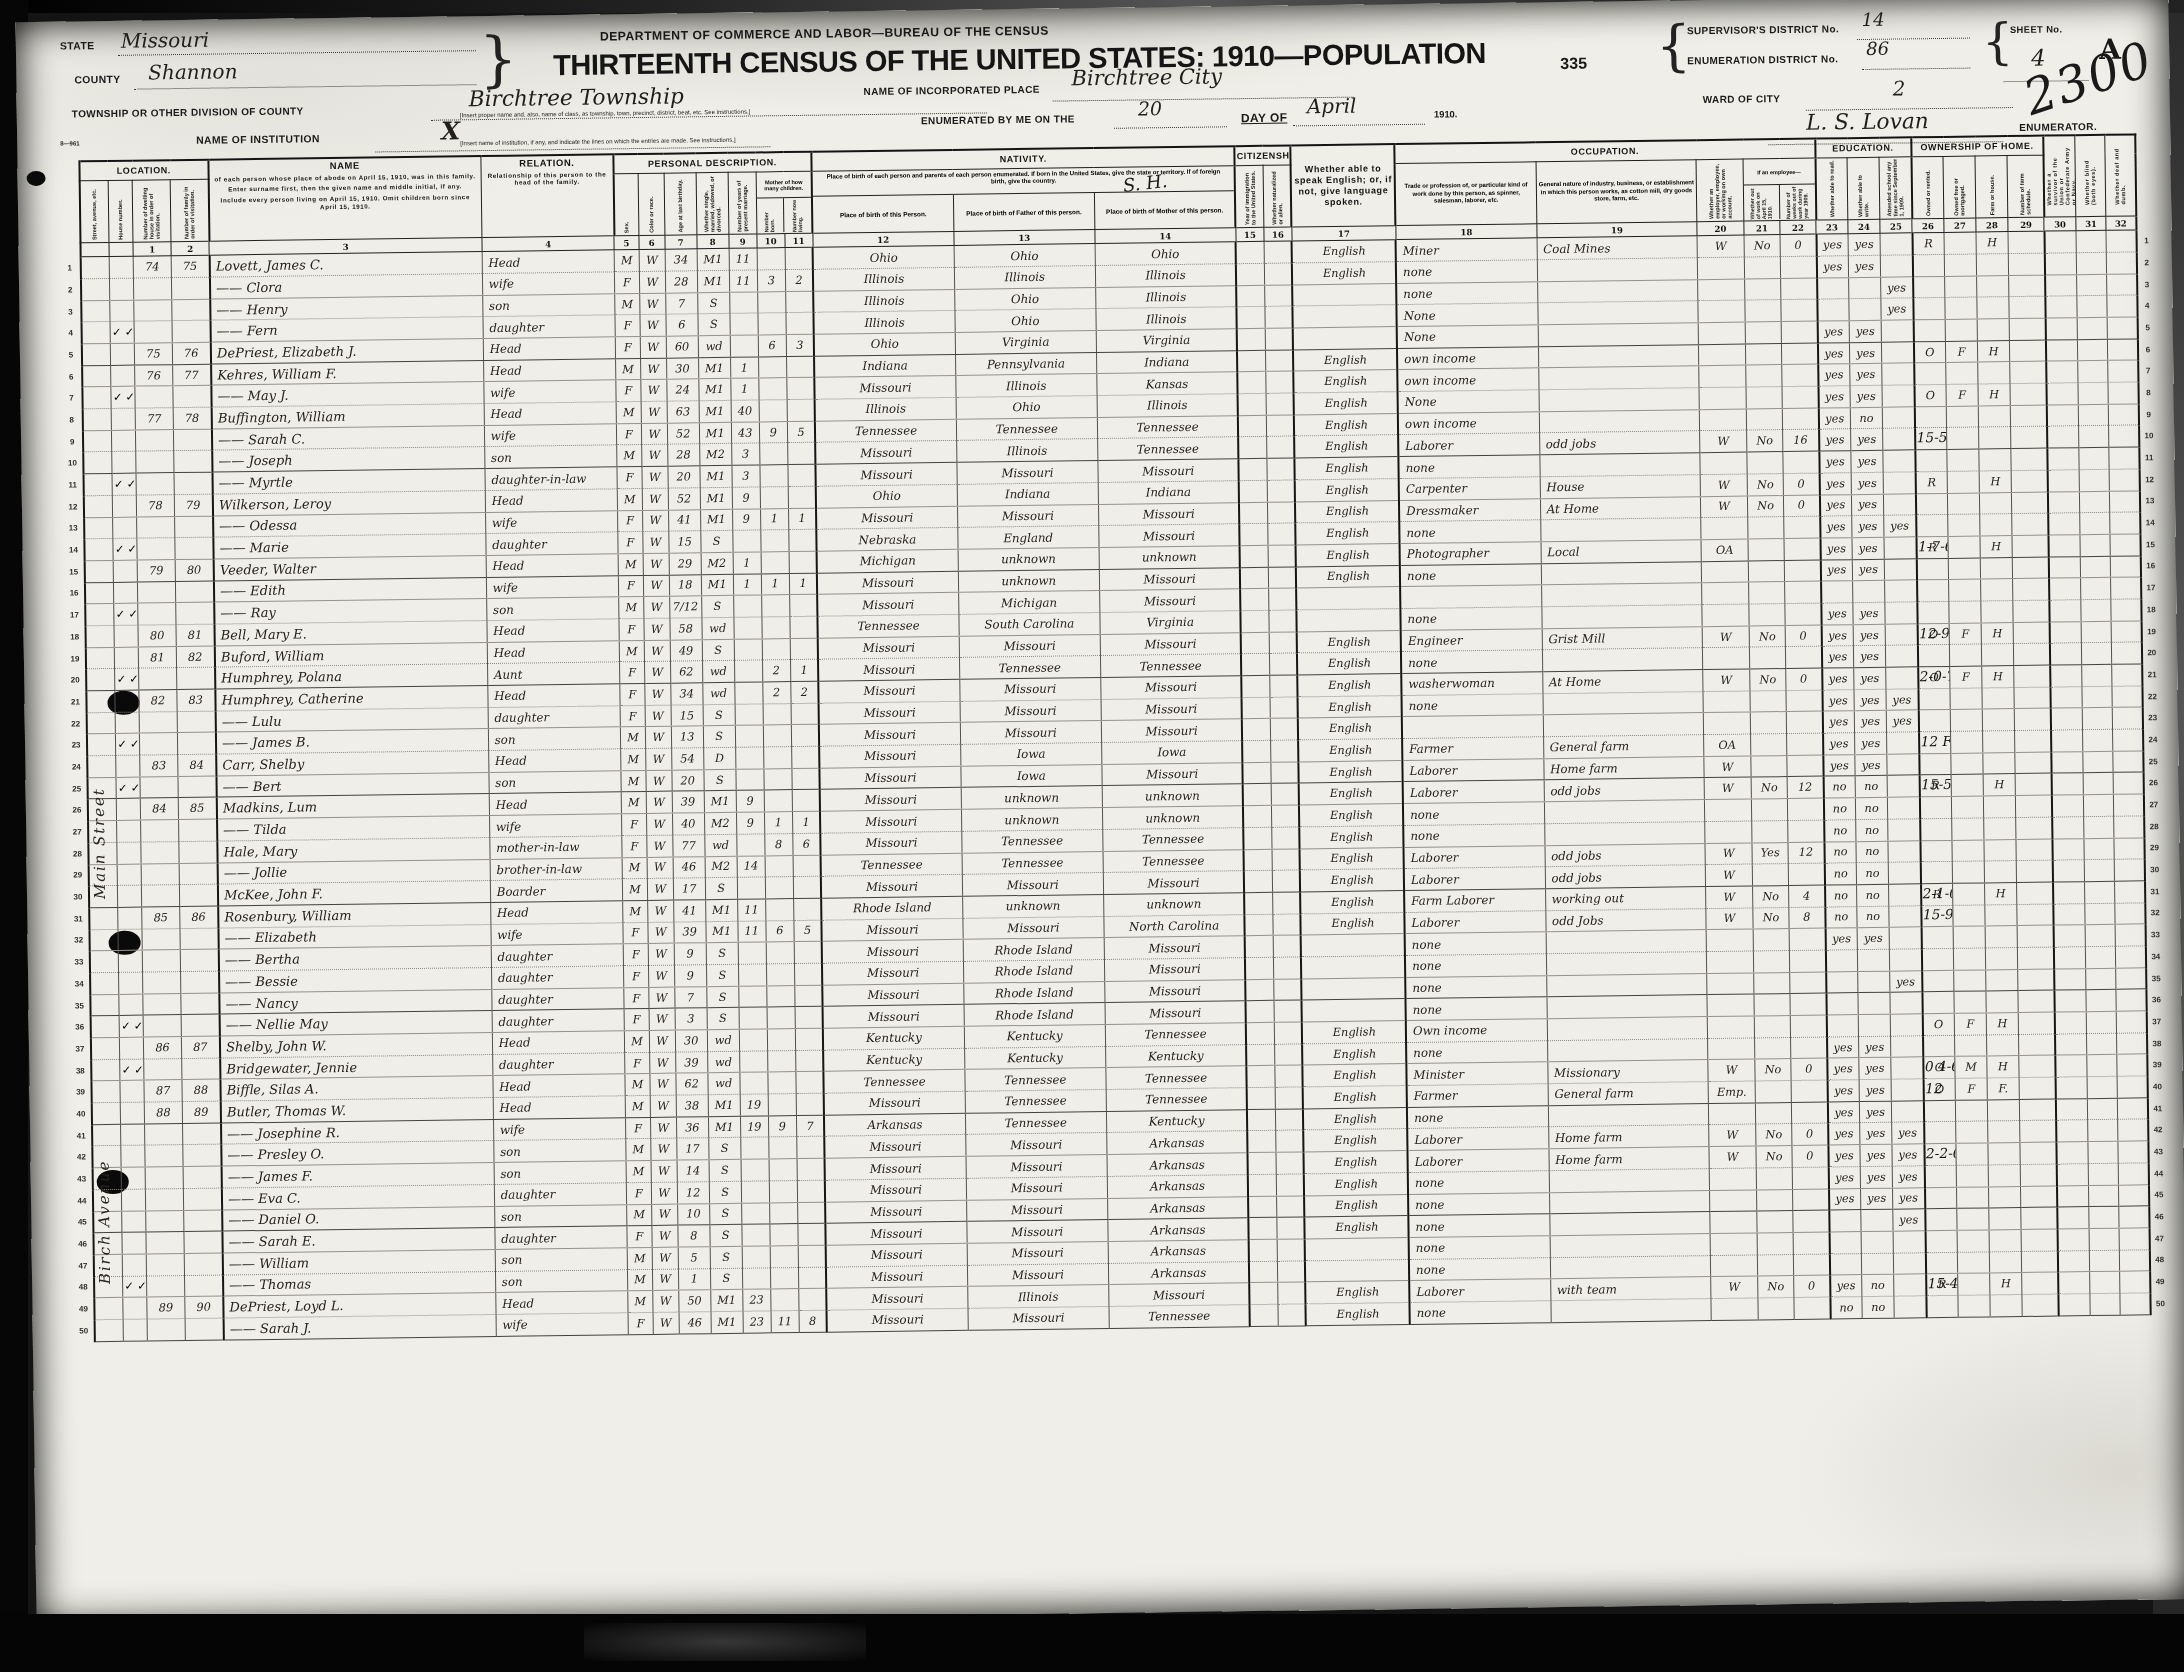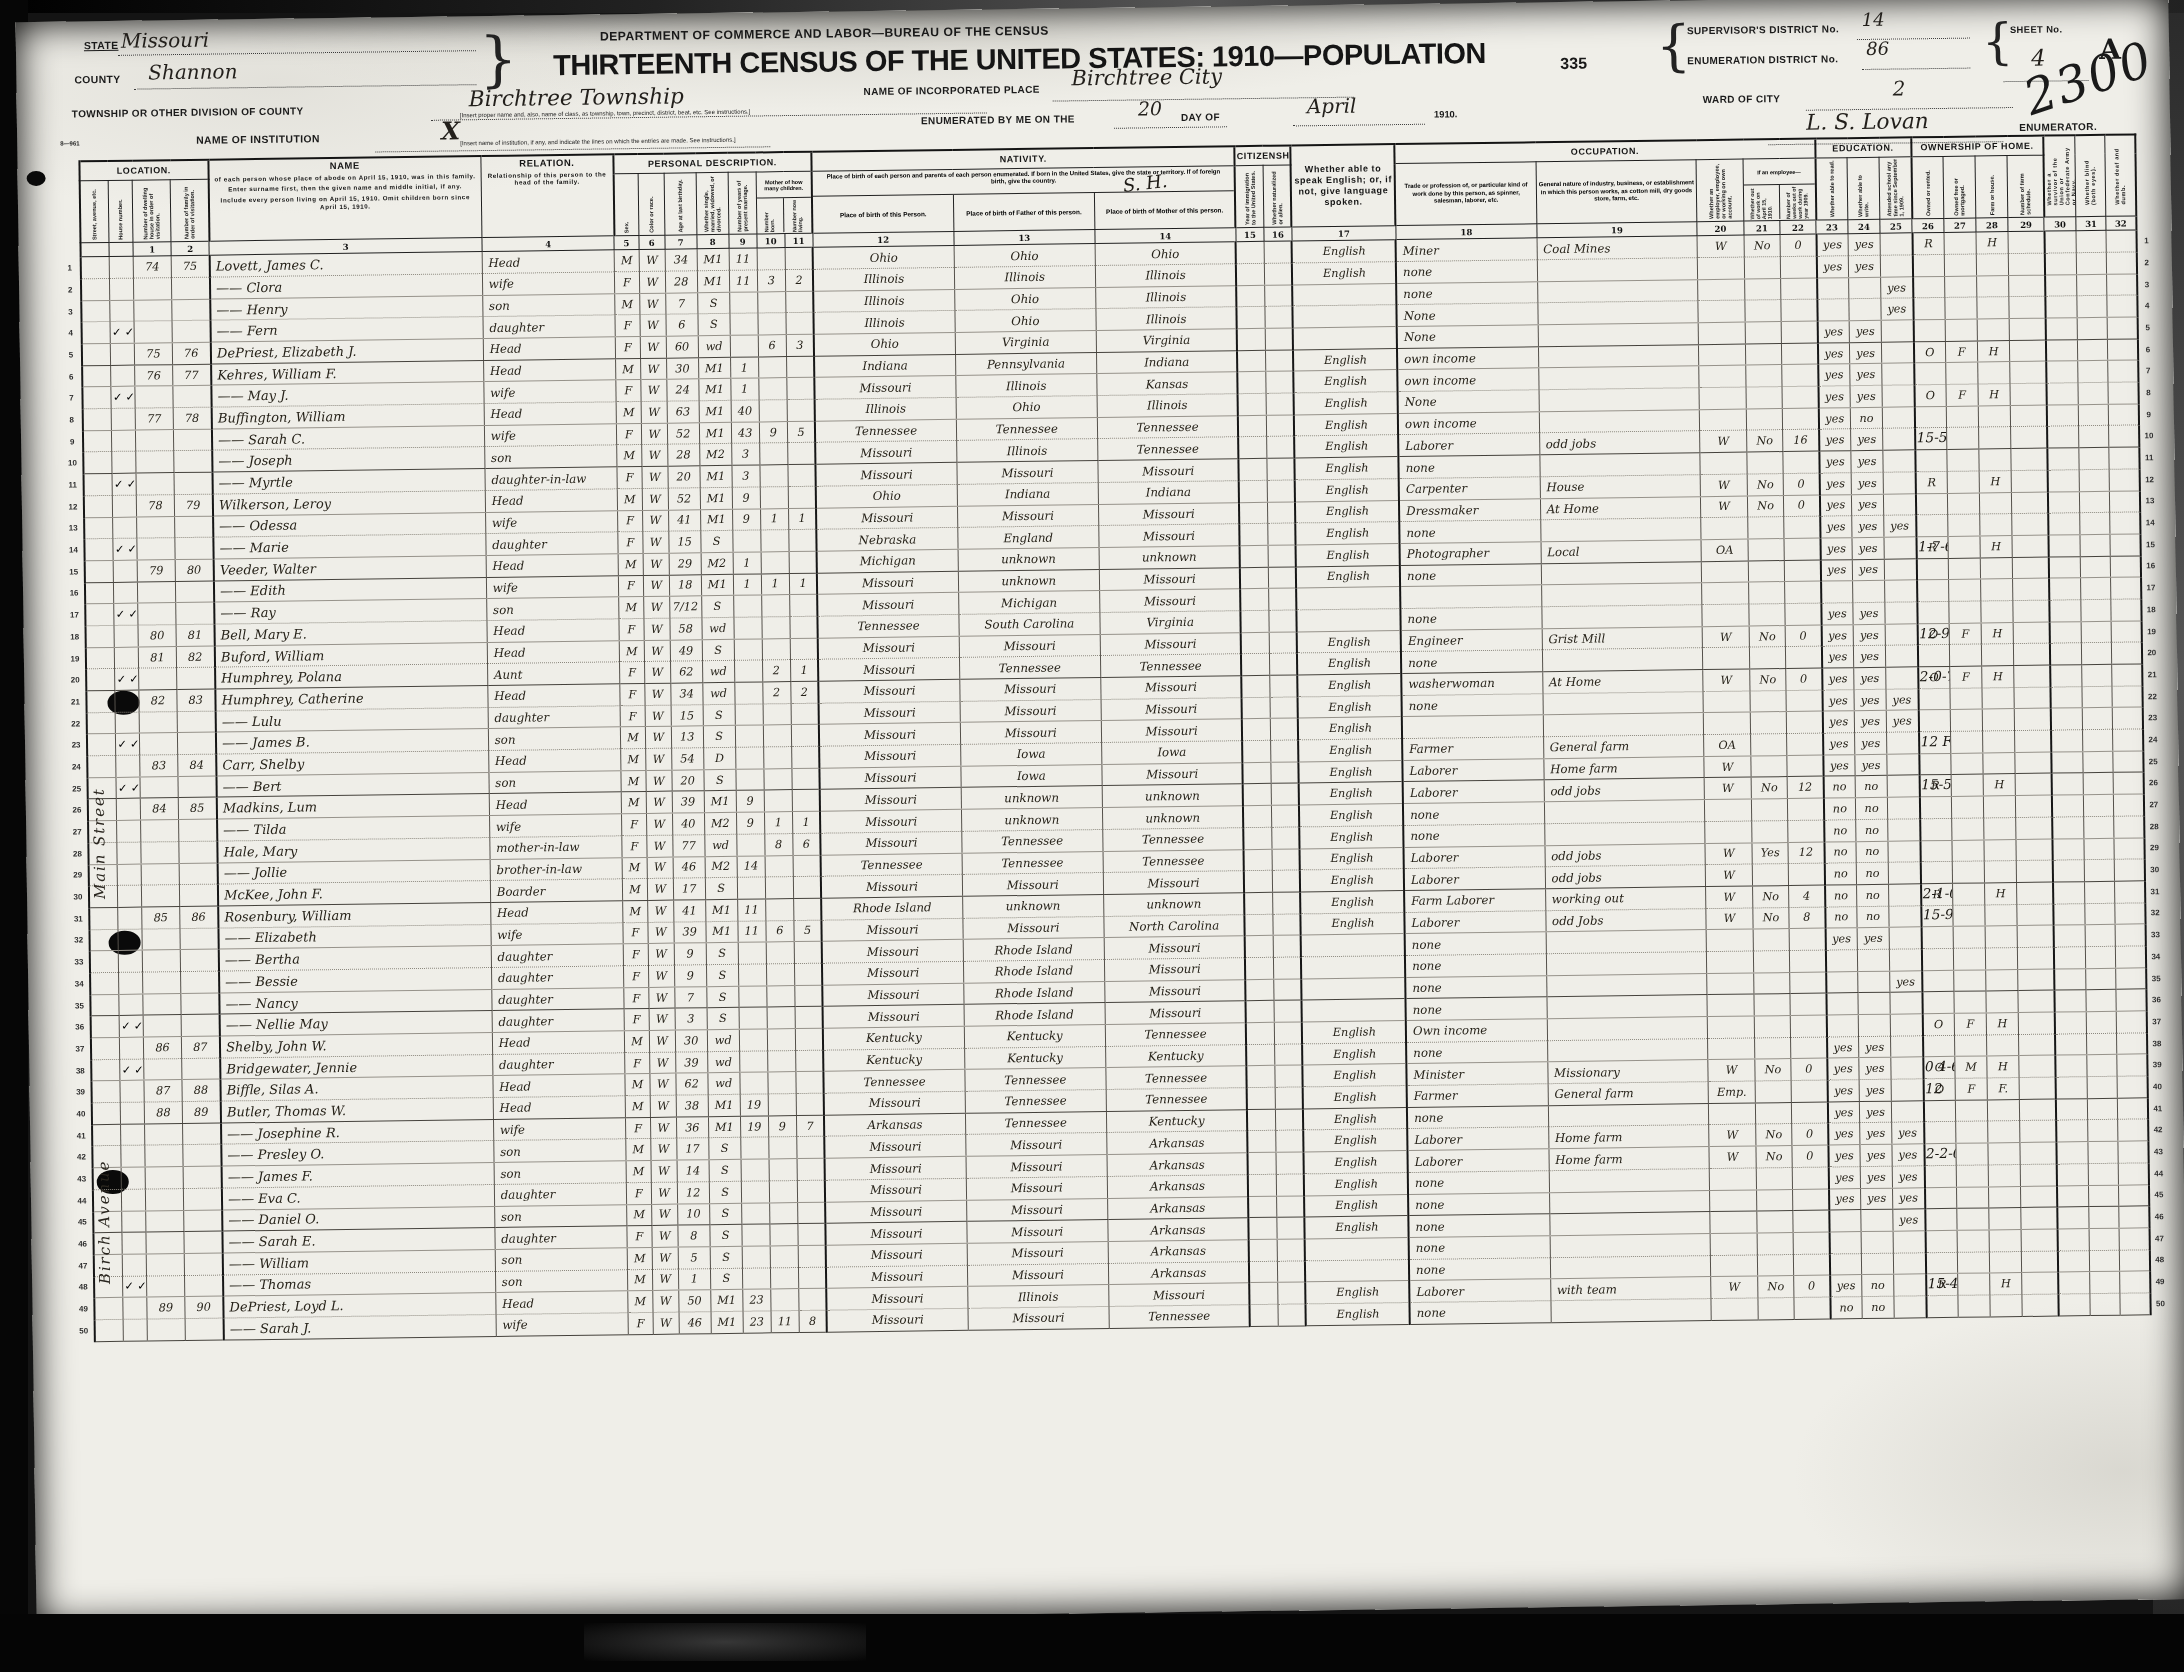--- a/index.html
+++ b/index.html
@@ -99,21 +99,21 @@
   <div class="edge-right"></div>
 
   <div class="paper">
 
     <div class="hole" style="left:9.4px;top:149px;width:19px;height:15px;"></div>
     <div class="hole" style="left:83px;top:670px;width:32px;height:23.5px;"></div>
     <div class="hole" style="left:81px;top:910px;width:32px;height:23.5px;"></div>
     <div class="hole" style="left:66px;top:1149px;width:32px;height:23.5px;"></div>
 
     <div class="hdr">
-      <div class="pos lab" style="left:68px;top:19px;text-decoration:underline;">STATE</div>
+      <div class="pos lab" style="left:44px;top:19px;">STATE</div>
       <div class="pos hw" style="left:105px;top:7.5px;font-size:20px;">Missouri</div>
       <div class="pos dots" style="left:102px;top:21px;width:358px;"></div>
 
       <div class="pos lab" style="left:58px;top:53px;">COUNTY</div>
       <div class="pos hw" style="left:132px;top:40px;font-size:20px;">Shannon</div>
       <div class="pos dots" style="left:118px;top:55px;width:342px;"></div>
       <div class="pos brace" style="left:463px;top:7.5px;font-size:60px;">}</div>
 
       <div class="pos lab" style="left:55px;top:87px;font-size:10px;">TOWNSHIP OR OTHER DIVISION OF COUNTY</div>
       <div class="pos hw" style="left:452px;top:70px;font-size:21.7px;">Birchtree Township</div>
@@ -130,21 +130,21 @@
       <div class="pos title-main" style="left:537px;top:34px;">THIRTEENTH CENSUS OF THE UNITED STATES: 1910—POPULATION</div>
       <div class="pos printed" style="left:1544px;top:53px;font-size:16px;font-weight:bold;">335</div>
 
       <div class="pos lab" style="left:847px;top:75px;font-size:10px;">NAME OF INCORPORATED PLACE</div>
       <div class="pos hw" style="left:1055px;top:58px;font-size:21px;">Birchtree City</div>
       <div class="pos dots" style="left:1036px;top:79px;width:301px;"></div>
 
       <div class="pos lab" style="left:904px;top:105px;font-size:10px;">ENUMERATED BY ME ON THE</div>
       <div class="pos hw" style="left:1121px;top:90px;font-size:19px;">20</div>
       <div class="pos dots" style="left:1097px;top:107px;width:113px;"></div>
-      <div class="pos lab" style="left:1164px;top:105px;font-size:10px;">DAY OF</div>
+      <div class="pos lab" style="left:1224px;top:105px;font-size:12px;text-decoration:underline;">DAY OF</div>
       <div class="pos hw" style="left:1290px;top:89px;font-size:20px;">April</div>
       <div class="pos dots" style="left:1276px;top:107px;width:132px;"></div>
       <div class="pos printed" style="left:1417px;top:105px;font-size:9.4px;font-weight:bold;">1910.</div>
 
       <div class="pos brace" style="left:1640px;top:13px;font-size:55px;">{</div>
       <div class="pos lab" style="left:1671px;top:24.5px;font-size:10px;">SUPERVISOR'S DISTRICT No.</div>
       <div class="pos hw" style="left:1846px;top:11.3px;font-size:18px;">14</div>
       <div class="pos dots" style="left:1841px;top:28px;width:113px;"></div>
       <div class="pos lab" style="left:1671px;top:55px;font-size:10px;">ENUMERATION DISTRICT No.</div>
       <div class="pos hw" style="left:1850px;top:40px;font-size:18px;">86</div>

